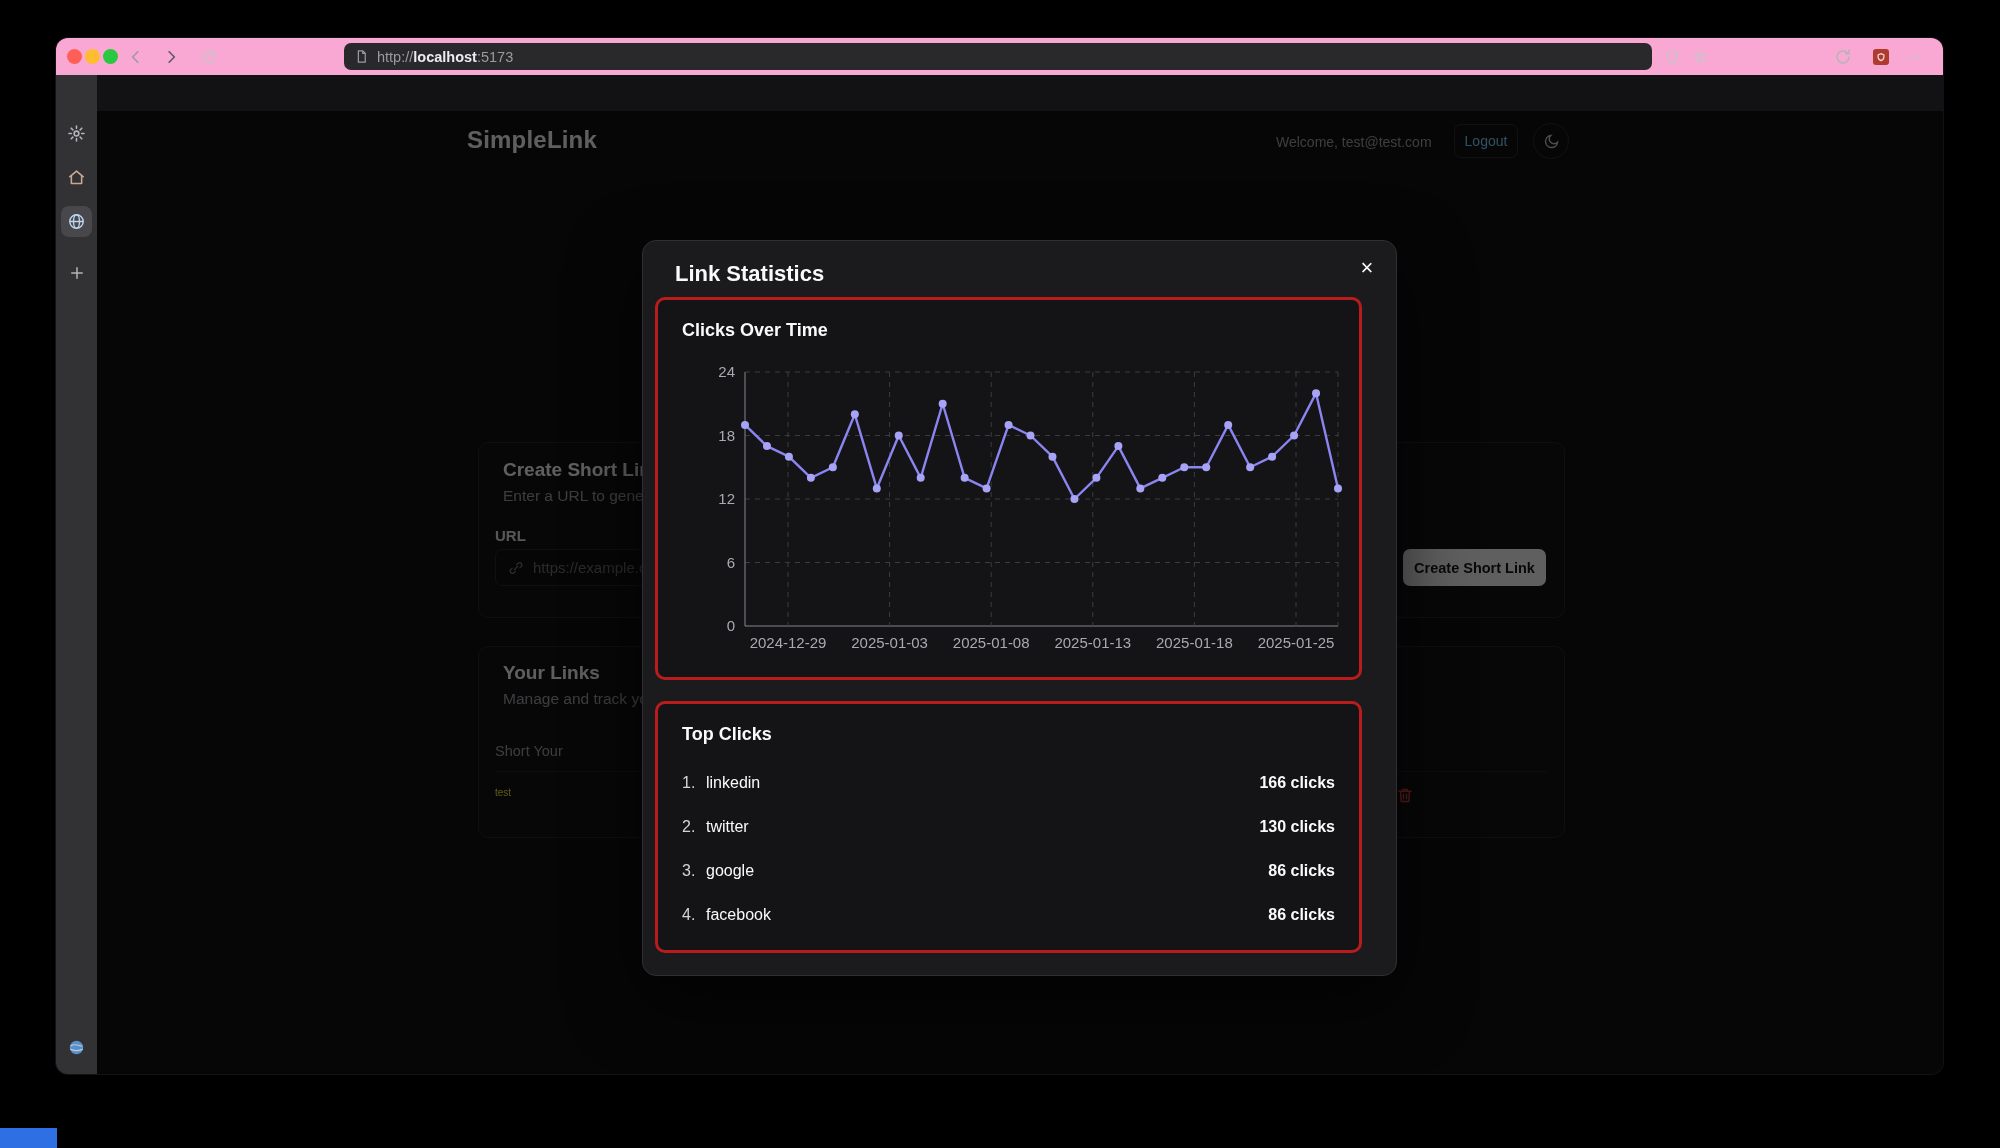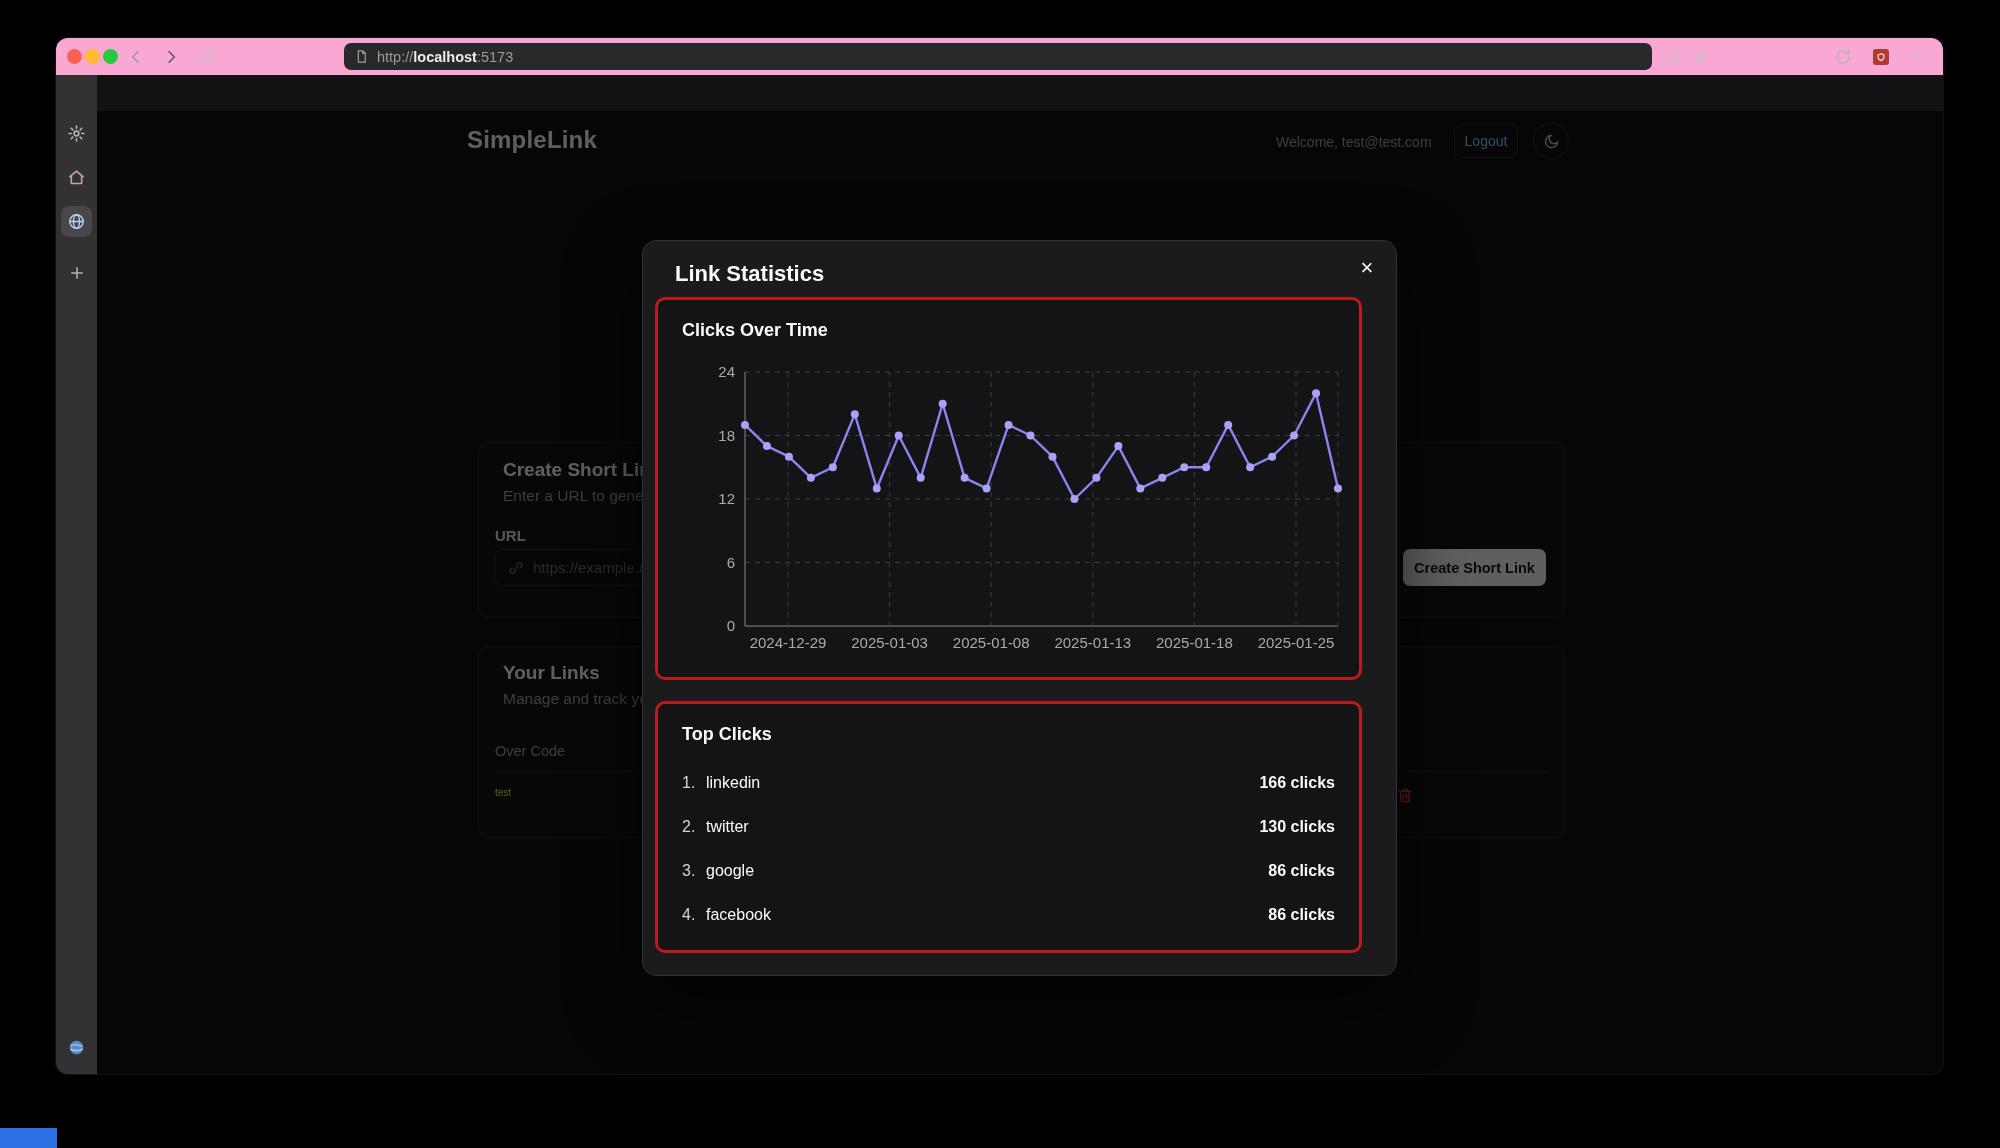--- a/index.html
+++ b/index.html
@@ -224,21 +224,21 @@
               </svg>
             </span>
           <input type="text" placeholder="https://example.com" style="">
         </div>
         <button class="abs primarybtn" style="left:924px;top:106px;width:143px;height:37px">Create Short Link</button>
       </div>
 
       <div class="abs card" style="left:381px;top:535px;width:1087px;height:192px">
         <div class="abs card-title" style="left:24px;top:15px">Your Links</div>
         <div class="abs card-sub" style="left:24px;top:43px">Manage and track your short links</div>
-        <div class="abs thead" style="left:16px;top:96px">Over Code</div>
+        <div class="abs thead" style="left:16px;top:96px">Short Your</div>
         <div class="abs hr" style="left:16px;top:124px;right:16px"></div>
         <div class="abs tcell" style="left:16px;top:140px">test</div>
         <button class="abs iconbtn" style="left:912px;top:134px;width:28px;height:28px">
           <span>
               <svg width="18" height="18" viewBox="0 0 24 24" fill="none" stroke="#ef4444" stroke-width="2" stroke-linecap="round" stroke-linejoin="round">
                 <path d="M4 7h16"></path>
                 <path d="M9 7V4.5h6V7"></path>
                 <path d="M6 7l1 13.5h10L18 7"></path>
                 <path d="M10 11v6M14 11v6"></path>
               </svg>

